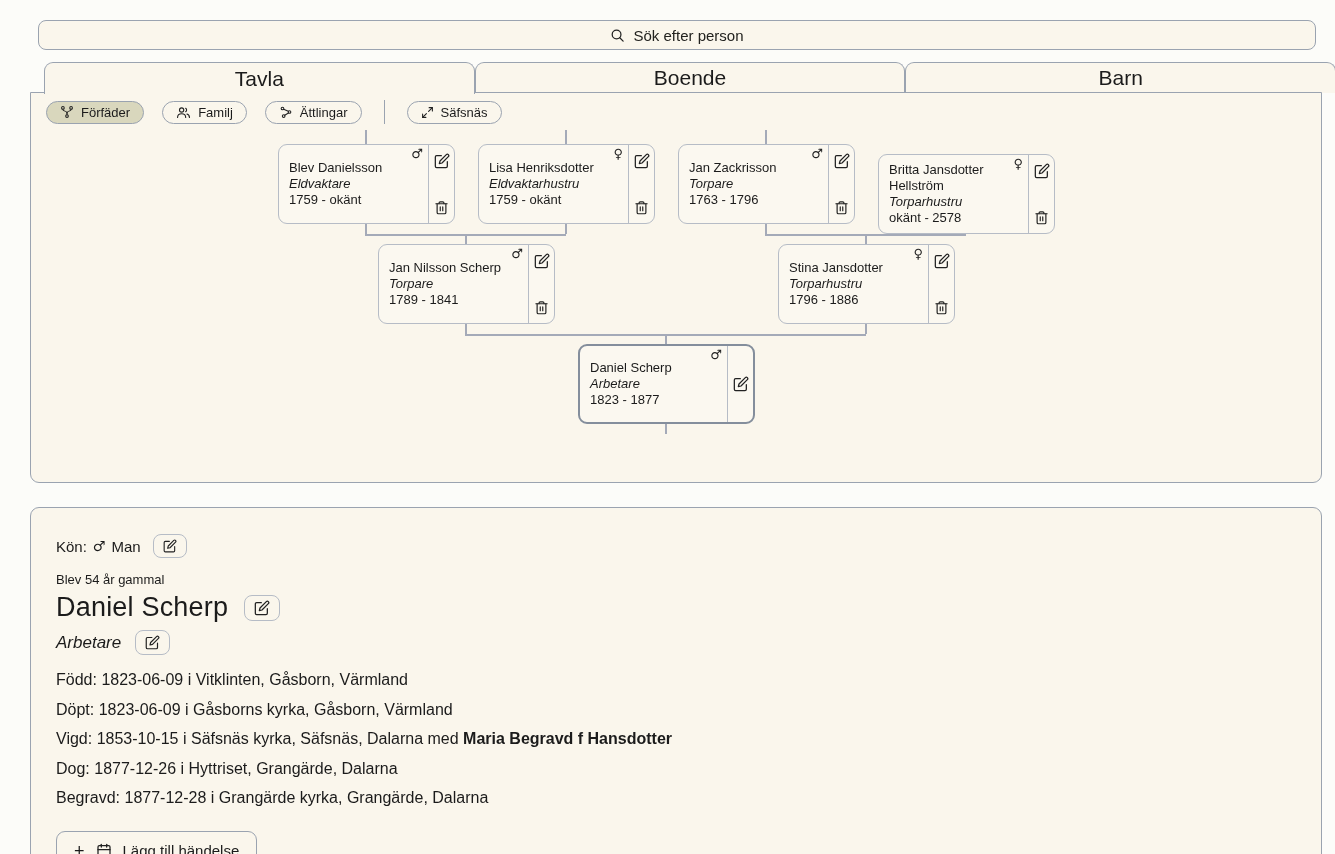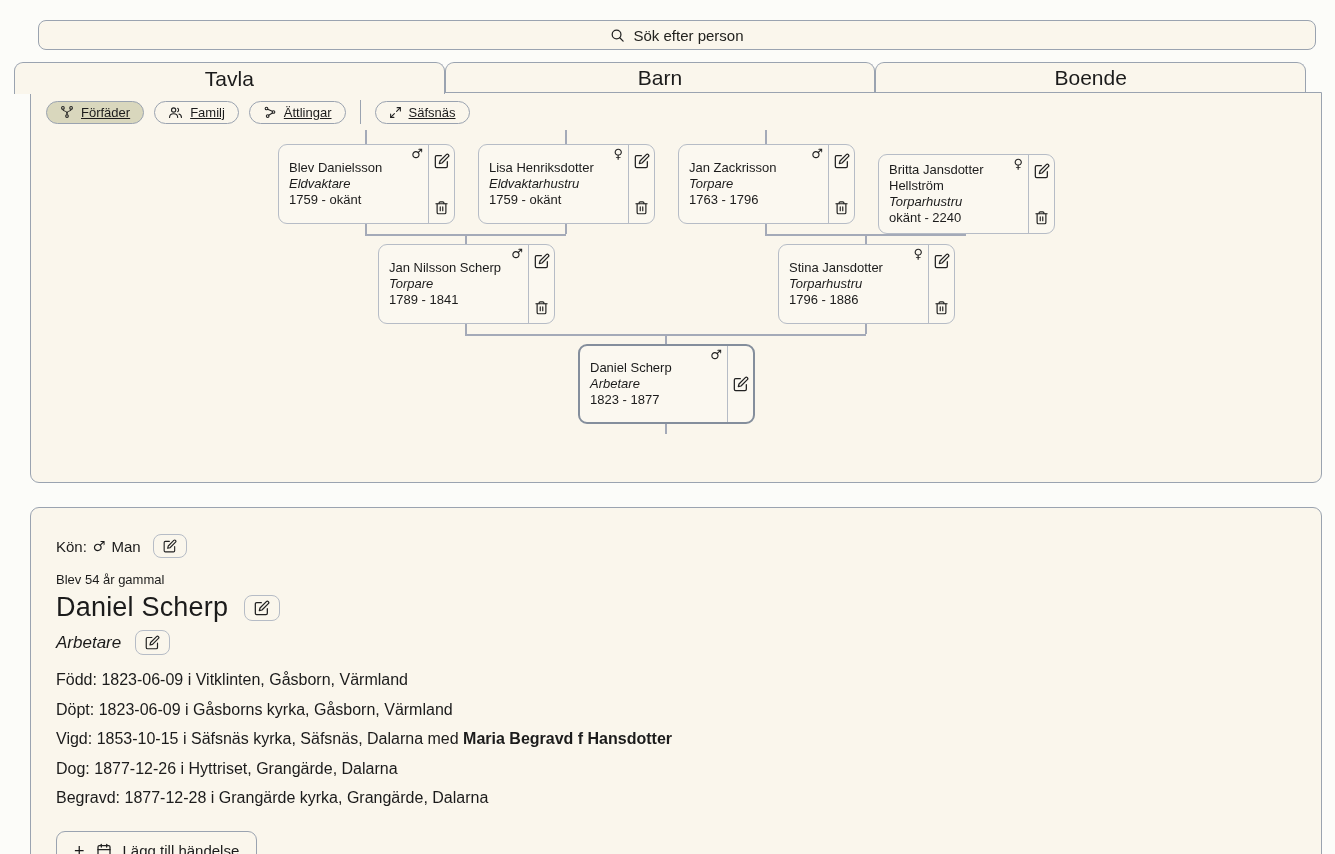--- a/index.html
+++ b/index.html
@@ -26,41 +26,41 @@
   
   .search-bar{
     position:absolute;left:38px;top:20px;width:1278px;height:30px;
     border:1px solid var(--border);border-radius:8px;background:var(--bg-panel);
     display:flex;align-items:center;justify-content:center;gap:8px;
     font-size:15px;color:#22221f;cursor:text;
   }
 
   
   .tabs{
-    position:absolute;left:14px;top:61px;width:1292px;height:32px;
+    position:absolute;left:44px;top:61px;width:1292px;height:32px;
     display:flex;align-items:flex-end;
   }
   .tab{
     flex:1;height:31px;
     border:1px solid var(--border);border-bottom:none;
     border-radius:9px 9px 0 0;
     background:var(--bg-panel);
     display:flex;align-items:center;justify-content:center;
     font-size:21px;cursor:pointer;
   }
   .tab.active{height:32px;margin-bottom:-1px;z-index:3;}
 
   
   .tree-panel{
     position:absolute;left:30px;top:92px;width:1292px;height:391px;
     border:1px solid var(--border);border-radius:0 0 9px 9px;
     background:var(--bg-panel);
   }
   .toolbar{
-    position:absolute;left:15px;top:7px;display:flex;align-items:center;gap:10px;text-decoration:underline;
+    position:absolute;left:15px;top:7px;display:flex;align-items:center;gap:18px;
   }
   .pill-btn{
     display:inline-flex;align-items:center;gap:7px;
     height:23px;padding:0 13px;border:1px solid var(--border);border-radius:12px;
     background:var(--bg-panel);font-size:13px;color:var(--text);cursor:pointer;
     font-family:inherit;
   }
   .pill-btn.active{background:var(--active-btn);}
   .toolbar-sep{width:1px;height:24px;background:var(--border);margin:0 4px;}
 
@@ -133,22 +133,22 @@
 <div class="search-bar">
   <svg width="15" height="15" viewBox="0 0 24 24" fill="none" stroke="#222" stroke-width="2" stroke-linecap="round">
       <circle cx="10.5" cy="10.5" r="7"></circle>
       <line x1="21" y1="21" x2="15.6" y2="15.6"></line>
     </svg>
   <span>Sök efter person</span>
 </div>
 
 <div class="tabs">
   <div class="tab active">Tavla</div>
+  <div class="tab">Boende</div>
   <div class="tab">Barn</div>
-  <div class="tab">Boende</div>
 </div>
 
 <div class="tree-panel">
   <div class="tree-canvas">
       <div class="tline v" style="left: 334px; top: 37px; height: 14px;"></div>
       <div class="tline v" style="left: 534px; top: 37px; height: 14px;"></div>
       <div class="tline v" style="left: 734px; top: 37px; height: 14px;"></div>
       <div class="tline v" style="left: 334px; top: 131px; height: 10px;"></div>
       <div class="tline v" style="left: 534px; top: 131px; height: 10px;"></div>
       <div class="tline h" style="left: 334px; top: 141px; width: 201px;"></div>
@@ -234,21 +234,21 @@
               <line x1="10" y1="11" x2="10" y2="17"></line>
               <line x1="14" y1="11" x2="14" y2="17"></line>
             </svg>
           </button>
         </div>
       </div>
       <div class="person-card" style="left: 847px; top: 61px; width: 177px; height: 80px;">
         <div class="card-body">
           <div class="p-name">Britta Jansdotter Hellström</div>
           <div class="p-title">Torparhustru</div>
-          <div class="p-dates">okänt - 2240</div>
+          <div class="p-dates">okänt - 2578</div>
         </div>
         <span class="sex-glyph">♀</span>
         <div class="card-actions">
           <button class="icon-btn">
             <svg width="16" height="16" viewBox="0 0 24 24" fill="none" stroke="#222" stroke-width="1.9" stroke-linecap="round" stroke-linejoin="round">
               <path d="M11 4H4a2 2 0 0 0-2 2v14a2 2 0 0 0 2 2h14a2 2 0 0 0 2-2v-7"></path>
               <path d="M18.5 2.5a2.1 2.1 0 0 1 3 3L12 15l-4 1 1-4 9.5-9.5z"></path>
             </svg>
           </button>
           <button class="icon-btn">

